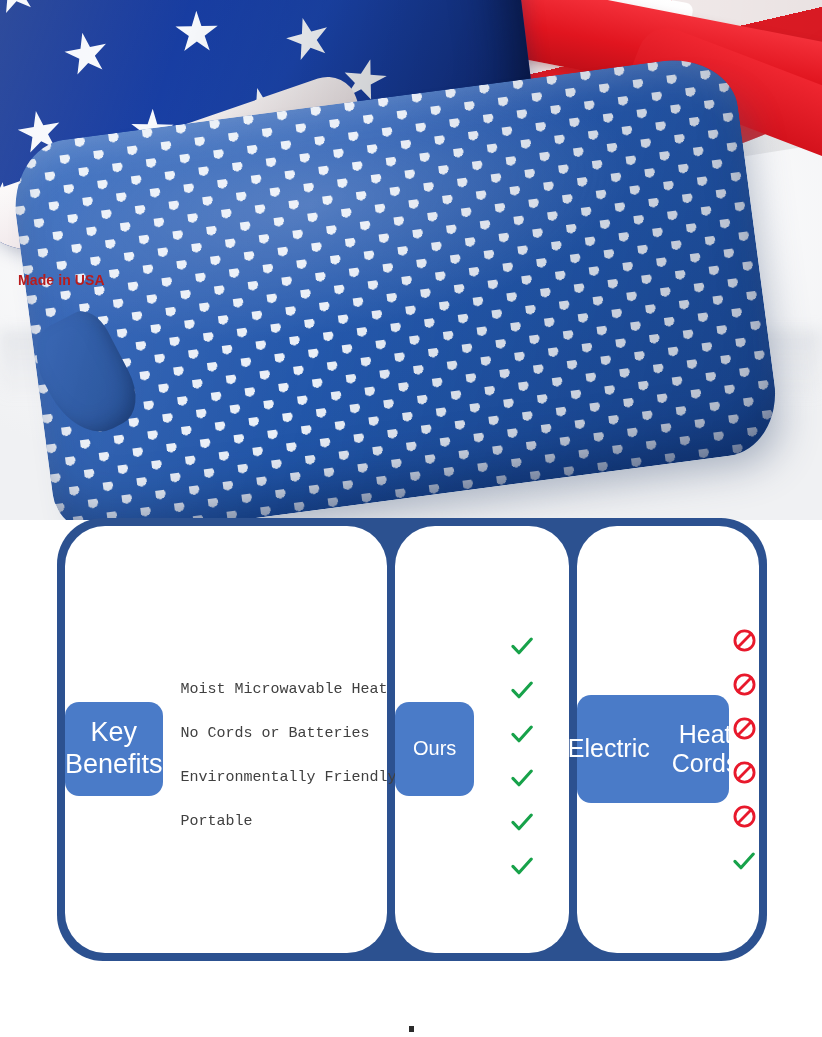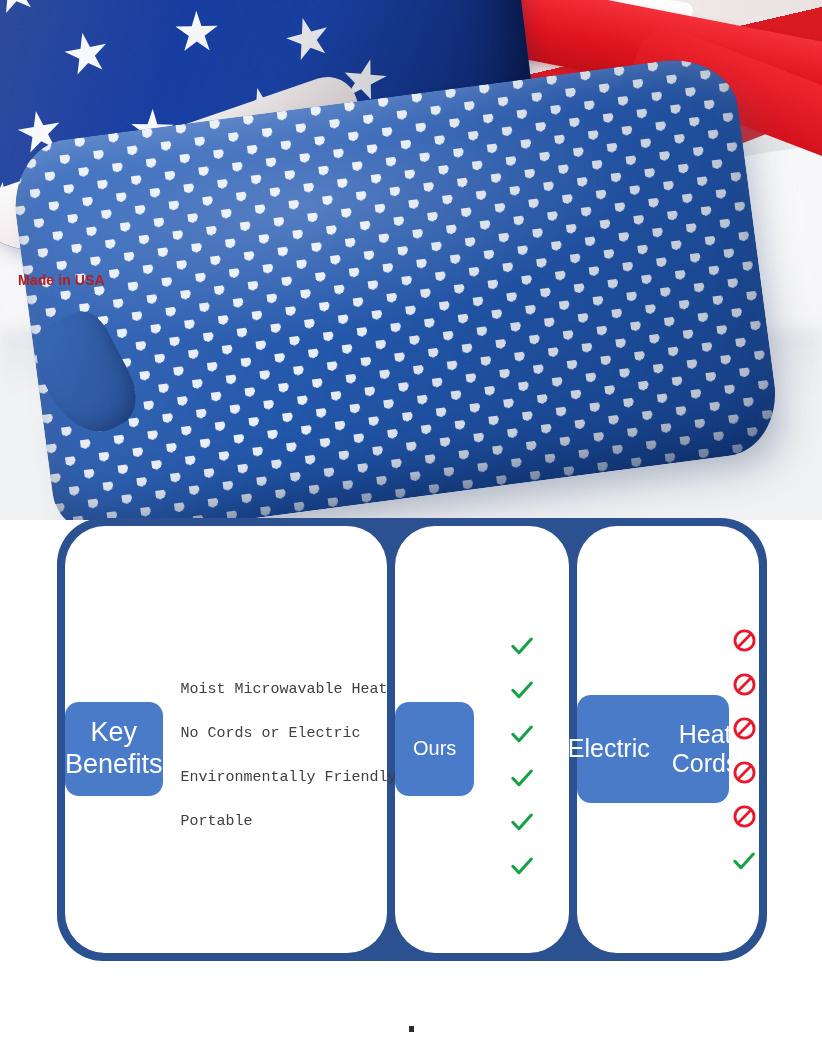--- a/index.html
+++ b/index.html
@@ -334,21 +334,21 @@
 
     <div class="made-in-usa">Made in USA</div>
   </div>
 
   <div class="compare">
 
     <div class="col col-benefits">
       <div class="col-head">Key Benefits</div>
       <div class="rows">
         <div class="row">Moist Microwavable Heat</div>
-        <div class="row">No Cords or Electric</div>
+        <div class="row">No Cords or Batteries</div>
         <div class="row">Environmentally Friendly</div>
         <div class="row">Portable</div>
       </div>
     </div>
 
     <div class="col col-ours">
       <div class="col-head">Ours</div>
       <div class="rows">
         <div class="row">
           <svg class="mark" viewBox="0 0 24 24">

